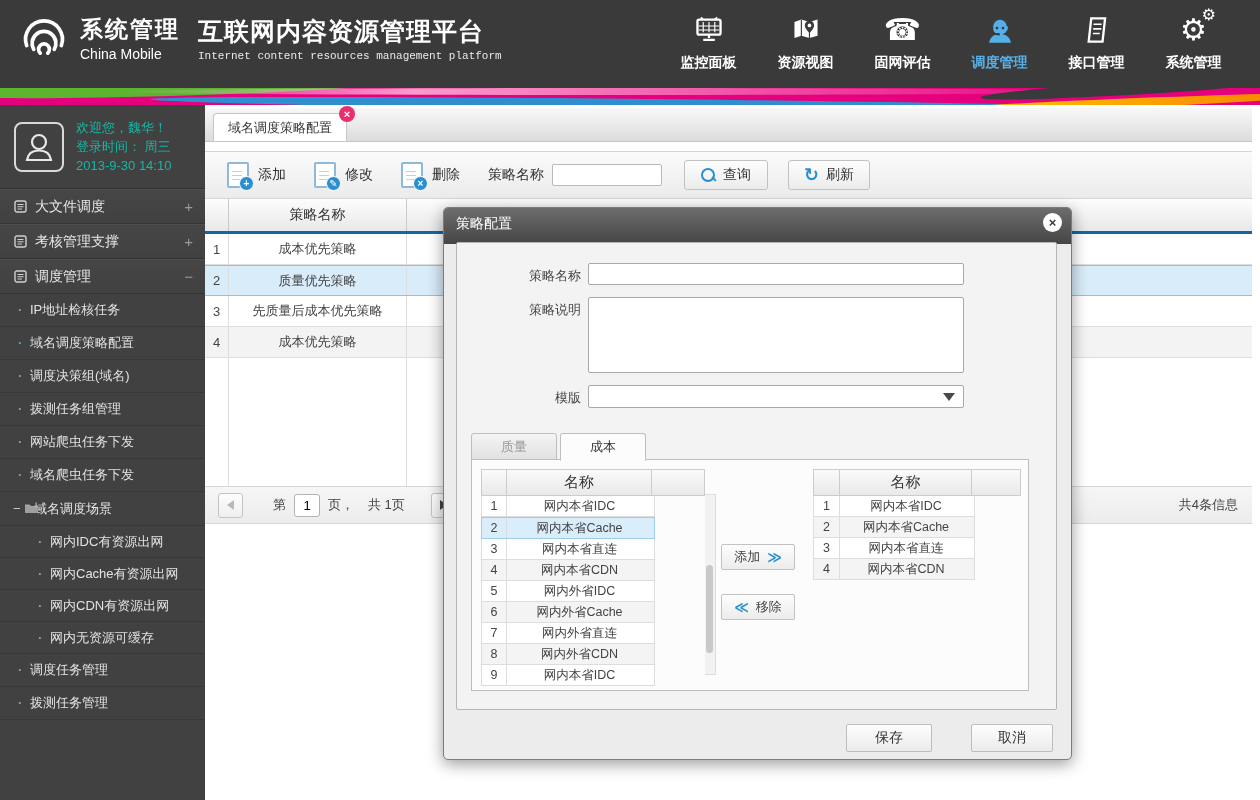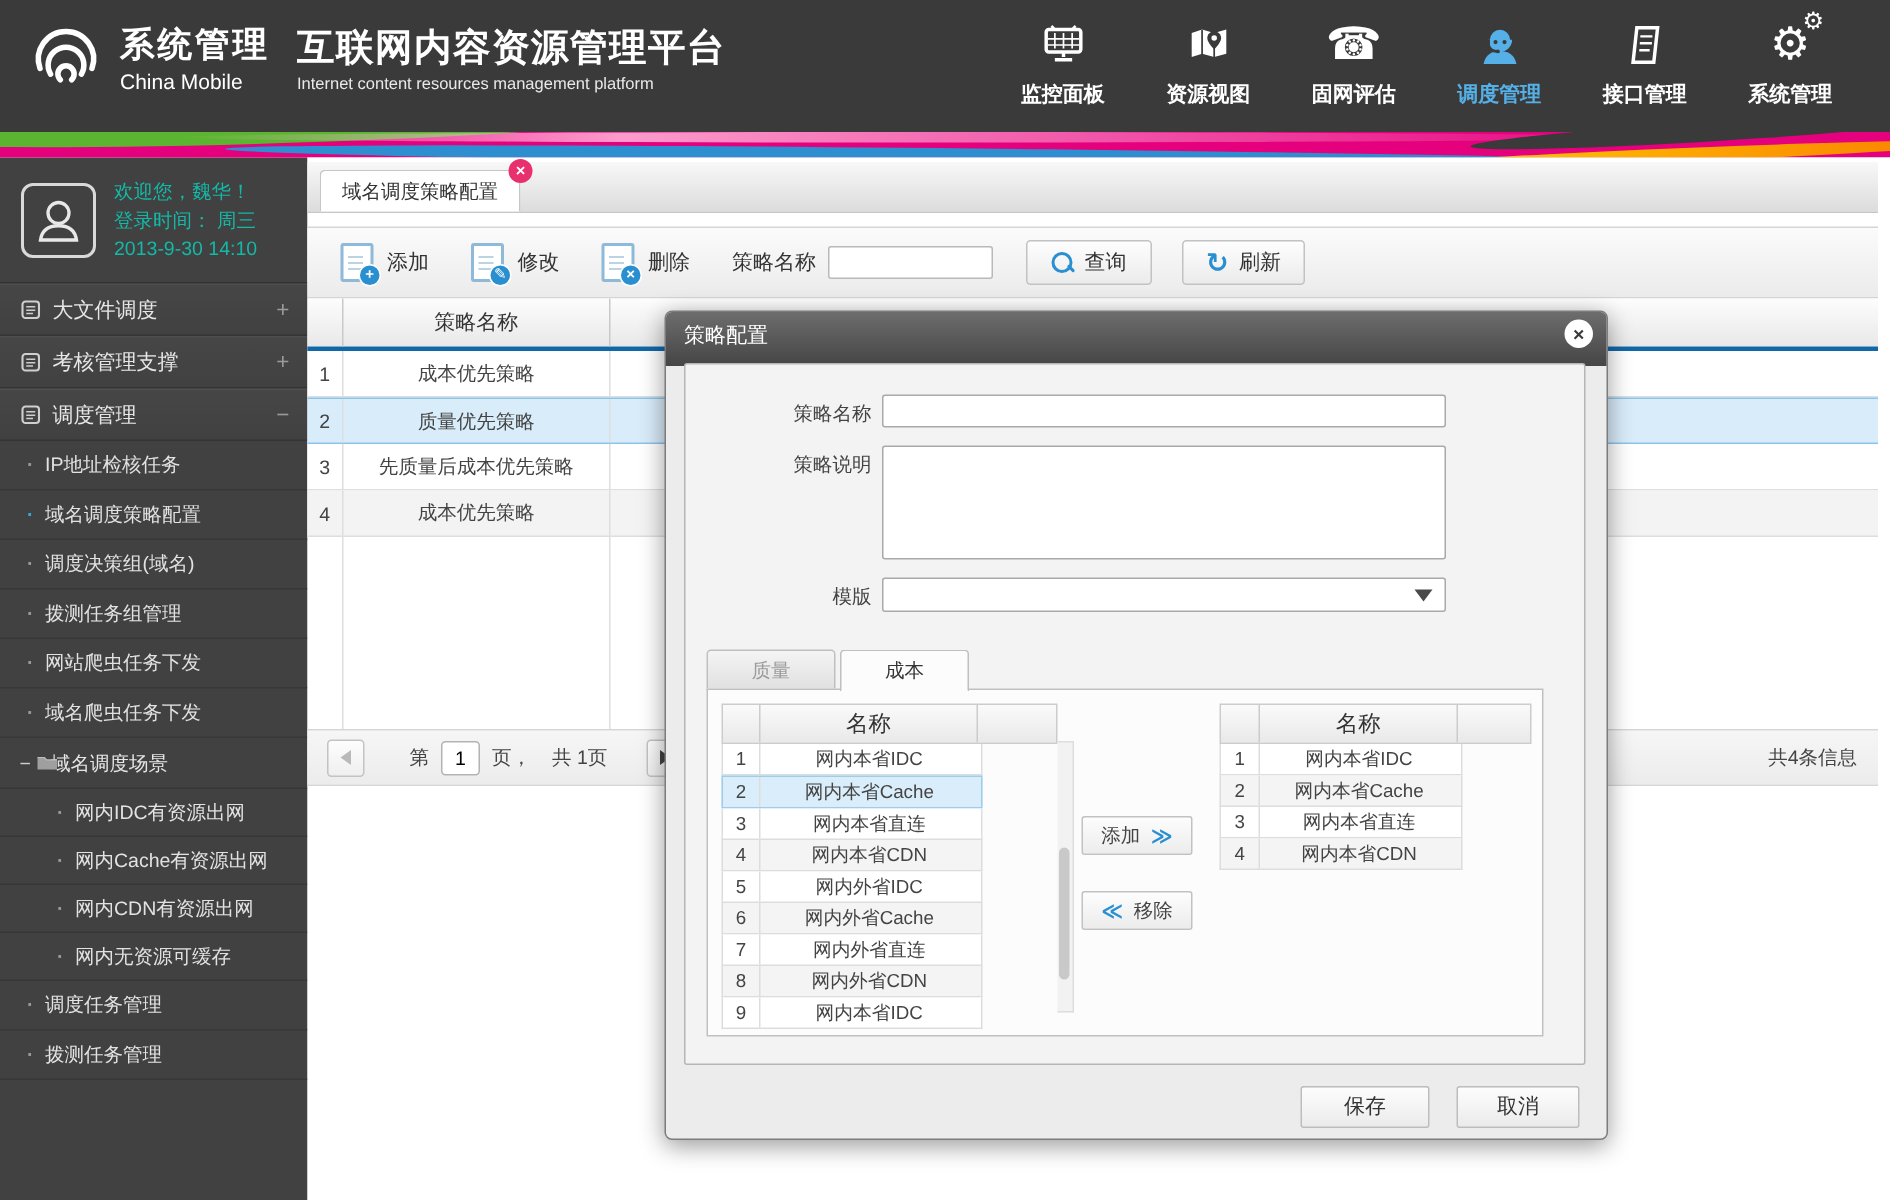--- a/index.html
+++ b/index.html
@@ -8,21 +8,21 @@
 
   
   .hdr{position:relative;height:88px;background:#3a3a3a;}
   .brand{position:absolute;left:18px;top:12px;display:flex;align-items:center;}
   .logo{width:52px;height:52px;margin-right:10px;}
   .brand-txt{color:#fff;margin-right:14px;}
   .brand-cn{font-size:23px;font-weight:bold;letter-spacing:2px;}
   .brand-en{font-size:14px;margin-top:1px;}
   .plat{color:#fff;margin-left:4px;}
   .plat-cn{font-size:25px;font-weight:bold;letter-spacing:1px;}
-  .plat-en{font-size:11px;margin-top:2px;color:#e9e9e9;}
+  .plat-en{font-size:11px;margin-top:2px;color:#e9e9e9;font-family:Liberation Mono, monospace;}
   .nav{position:absolute;right:18px;top:8px;display:flex;}
   .nav-item{width:97px;text-align:center;color:#fff;cursor:pointer;}
   .nav-ico{height:44px;display:flex;align-items:center;justify-content:center;font-size:30px;line-height:1;}
   .nav-lbl{font-size:14px;font-weight:bold;margin-top:2px;}
   .nav-item.active .nav-lbl{color:#55b0e8;}
   .glyph{color:#fff;}
   .gear2{position:relative;display:inline-block;}
   .gear2 .g-sm{position:absolute;font-size:16px;right:-9px;top:-8px;}
 
   
@@ -145,21 +145,21 @@
   .lt-row.sel{background:#d9edfb;border:1px solid #9ecdea;}
   .scrollbar{position:absolute;left:233px;top:34px;width:10px;height:179px;background:#f2f2f2;border:1px solid #ddd;border-left:none;}
   .thumb{position:absolute;left:1px;top:70px;width:7px;height:88px;background:#c9c9c9;border-radius:4px;cursor:pointer;}
   .t-btn{position:absolute;left:249px;width:72px;height:24px;display:flex;align-items:center;justify-content:center;
          border:1px solid #c2c2c2;border-radius:2px;background:linear-gradient(#fdfdfd,#ececec);cursor:pointer;font-size:13px;color:#444;}
   .t-add{top:84px;} .t-rem{top:134px;}
   .arr{color:#2a8fd0;font-weight:bold;font-size:14px;}
   .t-add .arr{margin-left:7px;} .t-rem .arr{margin-right:7px;}
   .d-btn{position:absolute;height:26px;border:1px solid #bdbdbd;border-radius:2px;background:linear-gradient(#fdfdfd,#ebebeb);
          display:flex;align-items:center;justify-content:center;font-size:14px;color:#333;cursor:pointer;}
-  .d-save{left:423px;top:516px;width:84px;}
+  .d-save{left:402px;top:516px;width:84px;}
   .d-cancel{left:527px;top:516px;width:80px;}
 </style>
 </head>
 <body>
 
 <div class="page">
 
   <header class="hdr">
     <div class="brand">
       <svg class="logo" viewBox="0 0 48 48">

